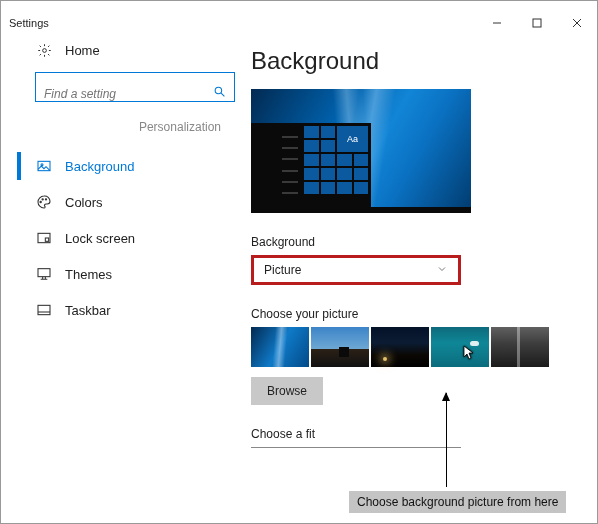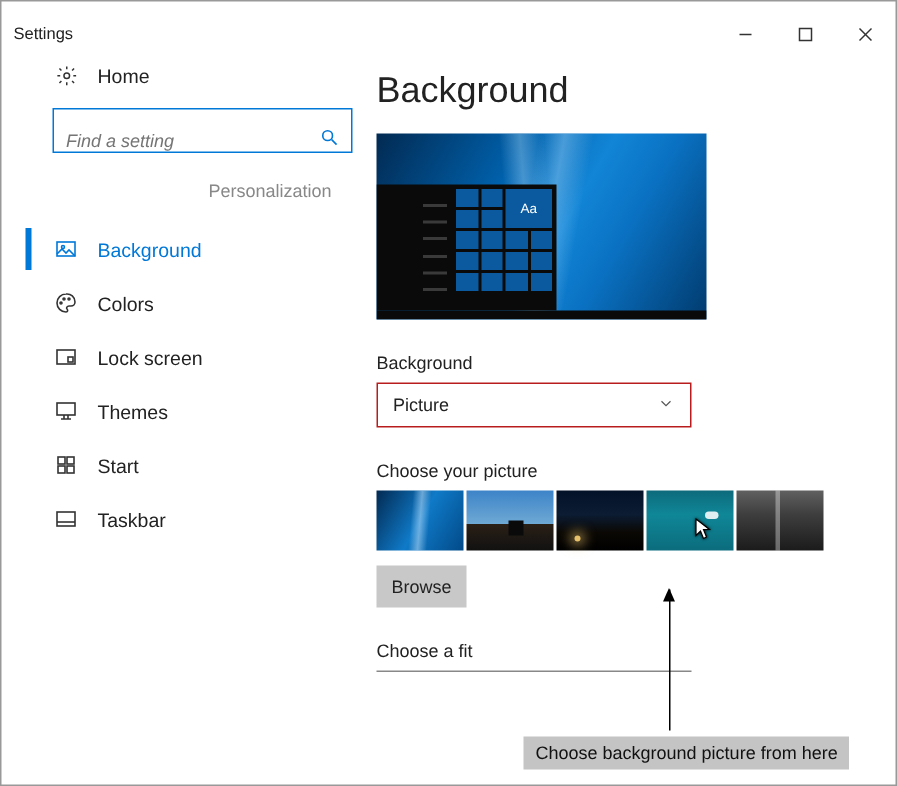--- a/index.html
+++ b/index.html
@@ -37,40 +37,40 @@
 .preview .pcol { width: 22px; display: flex; flex-direction: column; justify-content: space-evenly; padding: 4px 3px; }
 .preview .pline { height: 2px; background: #3a3a3a; }
 .preview .tiles { flex: 1; display: grid; grid-template-columns: repeat(4, 1fr); grid-auto-rows: 12px; gap: 2px; padding: 3px; }
 .preview .tile { background: #0b5aa0; }
 .preview .tile.big { grid-column: span 2; grid-row: span 2; display:flex; align-items:center; justify-content:center; color:#fff; font-size:9px; }
 .preview .rays { position: absolute; inset: 0; background:
   linear-gradient(100deg, rgba(255,255,255,0) 45%, rgba(170,220,255,0.4) 52%, rgba(255,255,255,0) 60%),
   linear-gradient(85deg, rgba(255,255,255,0) 40%, rgba(190,230,255,0.35) 46%, rgba(255,255,255,0) 53%); }
 
 .field-label { font-size: 12px; color: #222; margin-top: 22px; margin-bottom: 6px; }
-.select { width: 210px; height: 30px; border: 1px solid #b91c1c; display: flex; align-items: center; padding: 0 10px; font-size: 12px; color: #222; justify-content: space-between; }
+.select { width: 210px; height: 30px; border: 3px solid #b91c1c; display: flex; align-items: center; padding: 0 10px; font-size: 12px; color: #222; justify-content: space-between; }
 .select .chev { color: #555; }
 
 .thumbs { display: flex; gap: 2px; margin-top: 2px; }
 .thumb { width: 58px; height: 40px; position: relative; }
 .t1 { background: linear-gradient(120deg,#022a52,#0f7ac8 50%,#024a88); }
 .t1::after { content:""; position:absolute; inset:0; background:linear-gradient(95deg, rgba(255,255,255,0) 40%, rgba(200,230,255,0.5) 50%, rgba(255,255,255,0) 60%); }
 .t2 { background: linear-gradient(180deg,#3c84c8 0%,#6ea8d4 55%,#2a2016 56%,#111 100%); }
 .t2::after{content:"";position:absolute;left:28px;bottom:10px;width:10px;height:10px;background:#0a0a0a;}
 .t3 { background: linear-gradient(180deg,#041228 0%,#0b1c33 40%,#0b0804 70%,#000 100%); }
 .t3::after{content:"";position:absolute;left:12px;bottom:6px;width:4px;height:4px;background:#e6c06a;border-radius:50%;box-shadow:0 0 8px 3px rgba(230,192,106,0.6);}
 .t4 { background: linear-gradient(180deg,#0d6a7c 0%,#0f8797 40%,#0b6c7d 100%); }
 .t4::after{content:"";position:absolute;right:10px;top:14px;width:9px;height:5px;background:#dfeef0;border-radius:3px;}
 .t5 { background: linear-gradient(180deg,#606060 0%,#3e3e3e 40%,#1b1b1b 100%); }
 .t5::after{content:"";position:absolute;left:26px;top:0;bottom:0;width:3px;background:rgba(255,255,255,0.35);}
 
 .cursor { position: absolute; width: 12px; height: 16px; pointer-events: none; }
 .cursor svg { filter: drop-shadow(0 0 1px #000); }
 
-.browse { margin-top: 10px; width: 60px; height: 28px; background: #c8c8c8; border: none; font-size: 12px; color: #222; text-align: center; line-height: 28px; }
+.browse { margin-top: 10px; width: 72px; height: 28px; background: #c8c8c8; border: none; font-size: 12px; color: #222; text-align: center; line-height: 28px; }
 
 .fitline { width: 210px; height: 2px; border-top: 1px solid #888; margin-top: 4px; }
 
 .annotation-arrow { position: absolute; left: 445px; top: 392px; width: 1px; height: 94px; background: #000; }
 .annotation-arrow::before { content:""; position:absolute; top:-1px; left:-4px; width:0; height:0; border-left:4.5px solid transparent; border-right:4.5px solid transparent; border-bottom:9px solid #000; }
 .annotation-text { position: absolute; left: 348px; bottom: 10px; background: #c4c4c4; padding: 4px 8px; font-size: 12px; color: #111; }
 </style>
 </head>
 <body>
 
@@ -150,31 +150,20 @@
       <span>Lock screen</span>
     </div>
     <div class="nav-item">
       <span class="icon">
         <svg width="16" height="16" viewBox="0 0 24 24" fill="none" stroke="#333" stroke-width="1.6">
             <rect x="3" y="4" width="18" height="12"></rect>
             <path d="M7 20h10M10 16v4M14 16v4"></path>
           </svg>
       </span>
       <span>Themes</span>
-    </div>
-    <div class="nav-item">
-      <span class="icon">
-        <svg width="16" height="16" viewBox="0 0 24 24" fill="none" stroke="#333" stroke-width="1.6">
-            <rect x="4" y="4" width="7" height="7"></rect>
-            <rect x="13" y="4" width="7" height="7"></rect>
-            <rect x="4" y="13" width="7" height="7"></rect>
-            <rect x="13" y="13" width="7" height="7"></rect>
-          </svg>
-      </span>
-      <span>Start</span>
     </div>
     <div class="nav-item">
       <span class="icon">
         <svg width="16" height="16" viewBox="0 0 24 24" fill="none" stroke="#333" stroke-width="1.6">
             <rect x="3" y="5" width="18" height="14"></rect>
             <line x1="3" y1="15" x2="21" y2="15"></line>
           </svg>
       </span>
       <span>Taskbar</span>
     </div>

